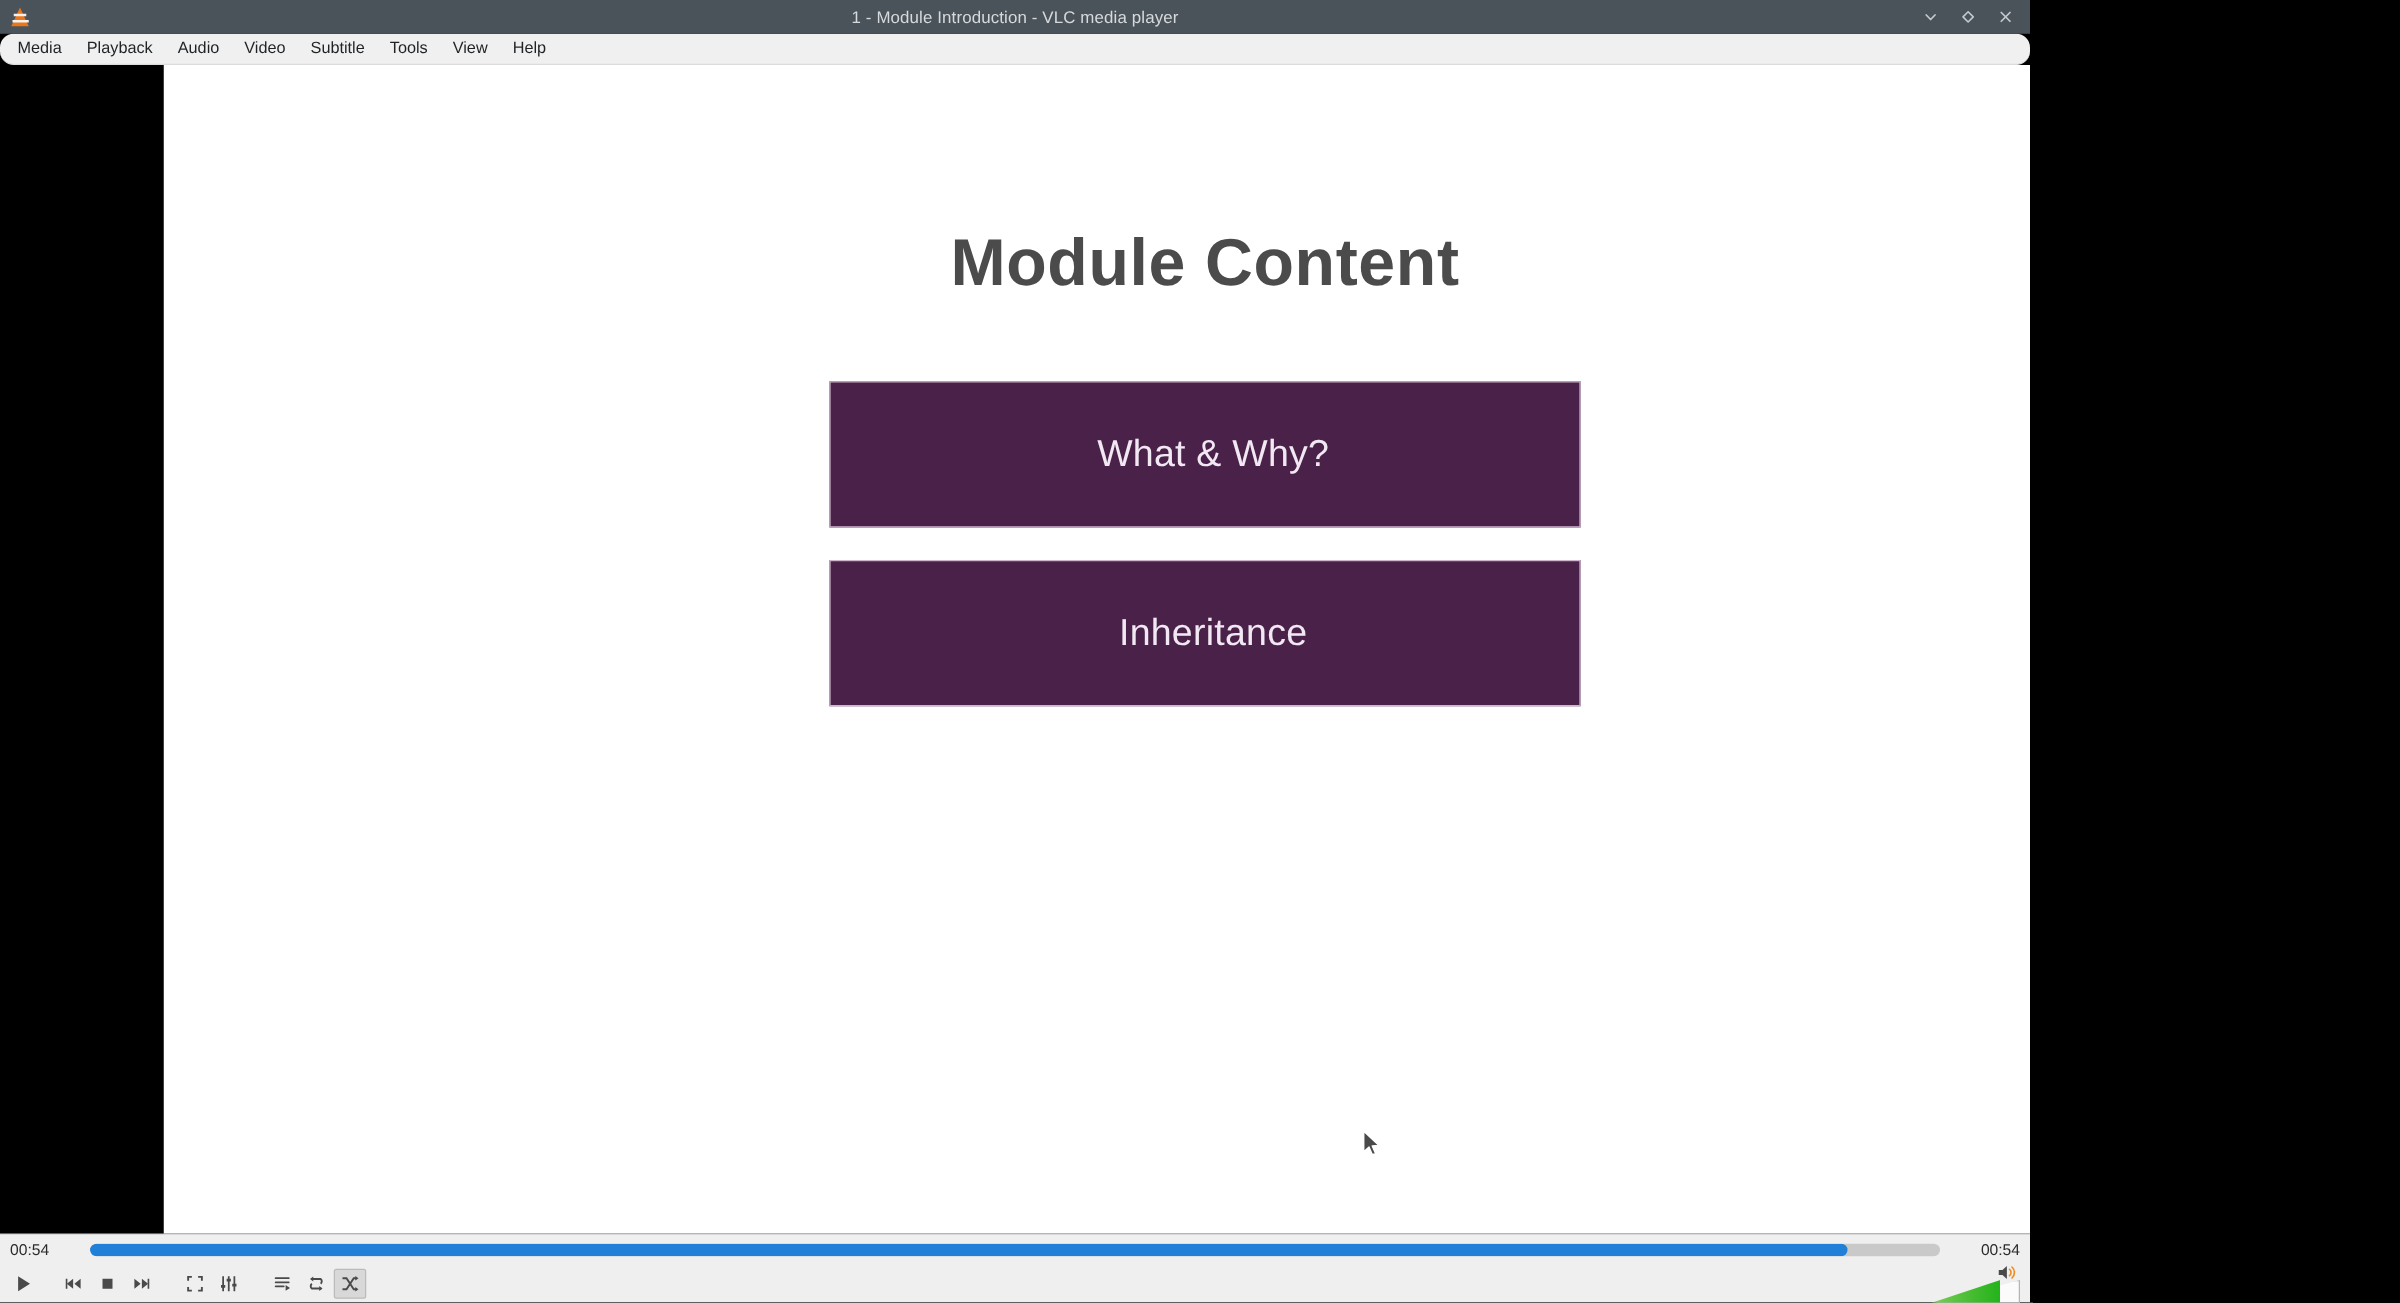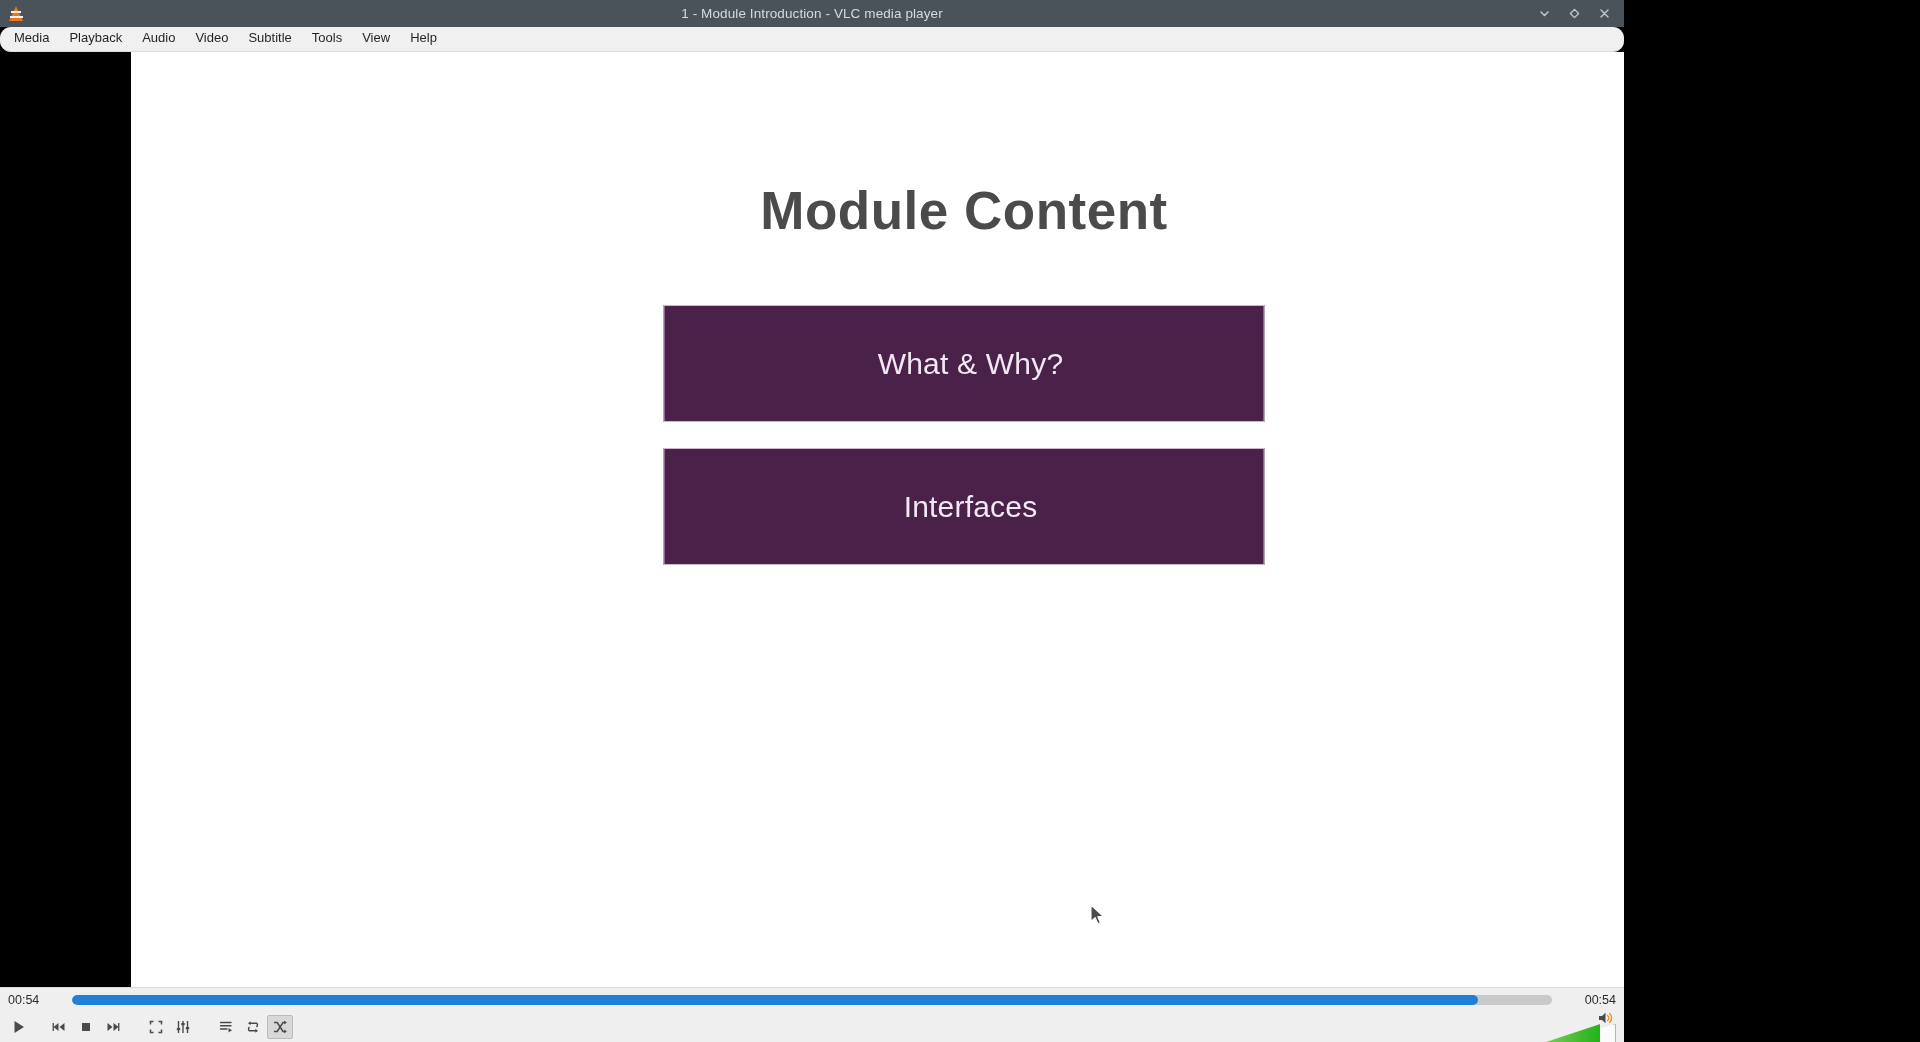--- a/index.html
+++ b/index.html
@@ -272,21 +272,21 @@
   </div>
 
   <div class="videoarea">
     <div class="slide">
       <div class="slide-title">Module Content</div>
       <div class="boxes">
         <div class="cbox">
           <span class="cbox-label">What &amp; Why?</span>
         </div>
         <div class="cbox">
-          <span class="cbox-label">Interfaces</span>
+          <span class="cbox-label">Inheritance</span>
         </div>
       </div>
       <div class="watermark">udemy</div>
     </div>
     <svg class="cursor" viewBox="0 0 16 24">
       <path d="M1 1 L1 17.5 L5.2 13.6 L7.9 19.8 L10.4 18.7 L7.8 12.7 L13.2 12.4 Z" fill="#4a4a4a" stroke="#ffffff" stroke-width="1.1" stroke-linejoin="round"></path>
     </svg>
   </div>
 
   <div class="controlbar">

